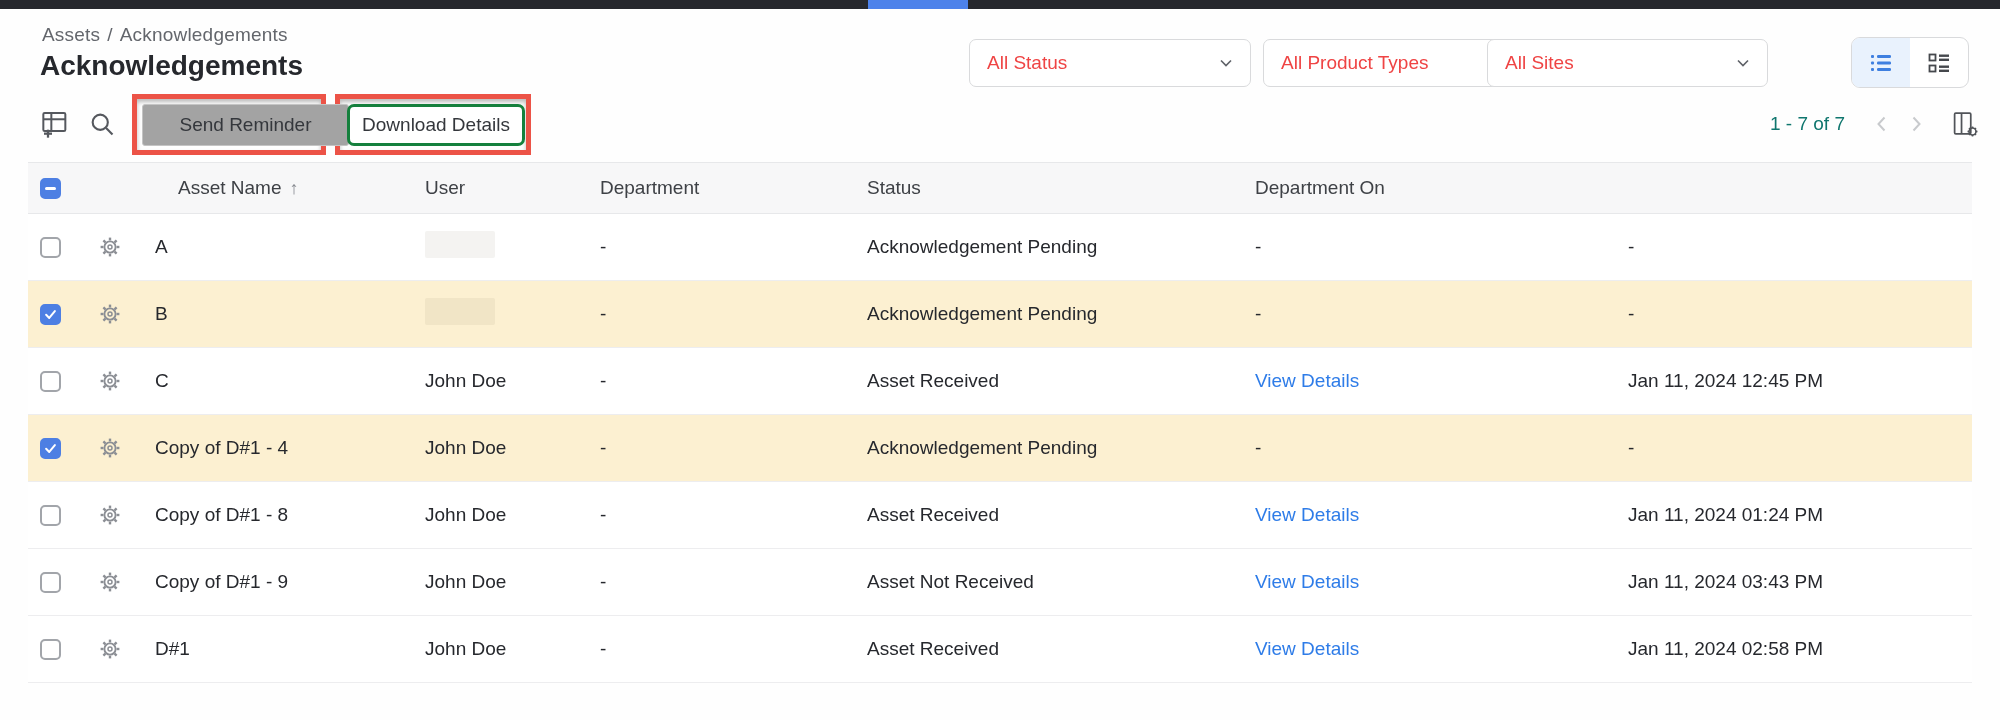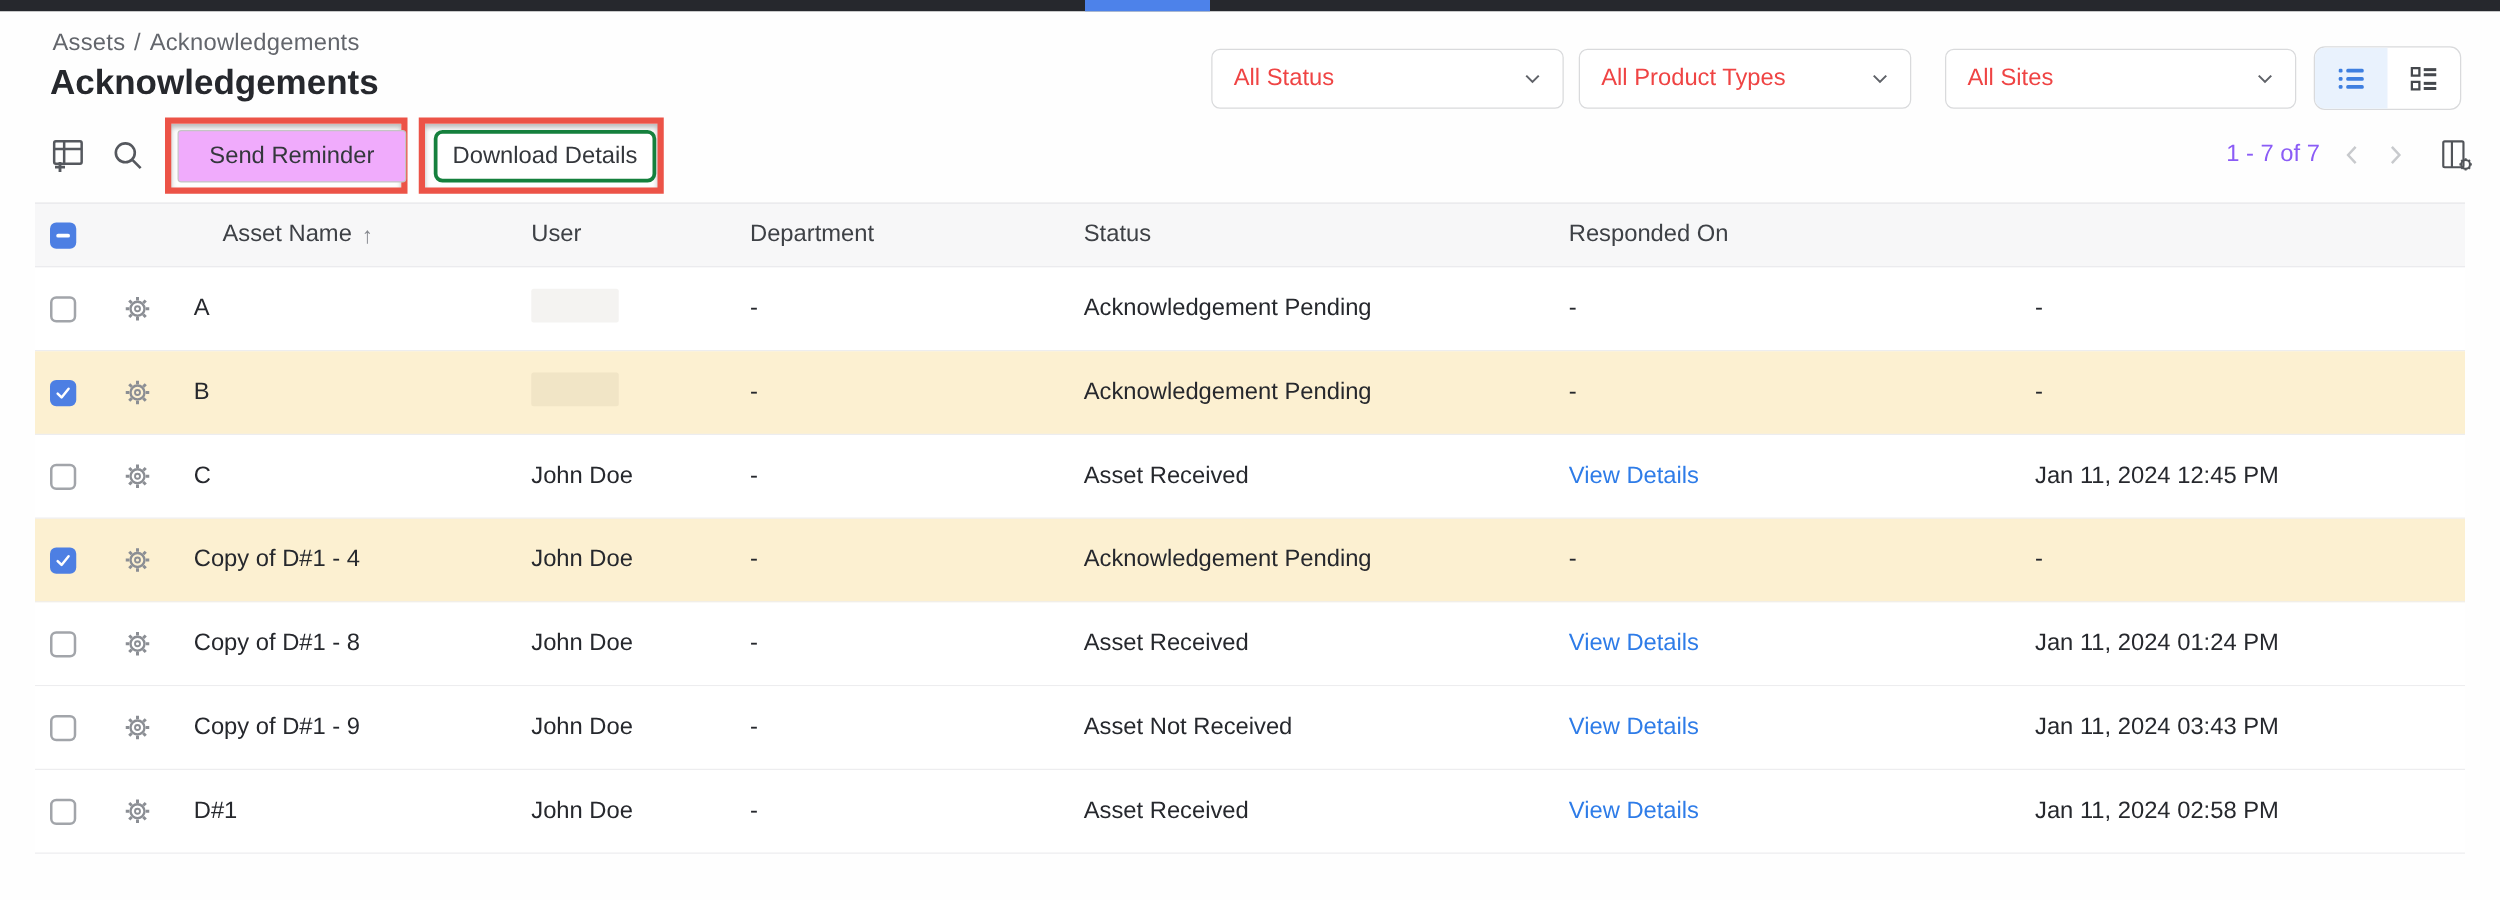--- a/index.html
+++ b/index.html
@@ -17,47 +17,47 @@
   .crumb-sep { margin:0 7px; }
   .page-title { position:absolute; left:40px; top:50px; font-size:28px; font-weight:700; color:#26282d; }
 
   
   .select { position:absolute; top:39px; height:48px; background:#fff; border:1px solid #d9dadc;
     border-radius:7px; display:flex; align-items:center; justify-content:space-between;
     padding:0 14px 0 17px; font-size:19px; color:#ef4444; cursor:pointer; }
   .select svg { flex:0 0 auto; }
   .sel-status { left:969px; width:282px; }
   .sel-ptype  { left:1263px; width:266px;gap:28px; }
-  .sel-sites  { left:1556px; width:281px; }
+  .sel-sites  { left:1487px; width:281px; }
 
   
   .view-toggle { position:absolute; left:1851px; top:37px; width:118px; height:51px;
     border:1px solid #d9dadc; border-radius:9px; display:flex; overflow:hidden; background:#fff; }
   .vt-btn { flex:1; display:flex; align-items:center; justify-content:center; cursor:pointer; }
   .vt-btn.active { background:#e9f2fd; }
 
   
   .tool-icon { position:absolute; cursor:pointer; }
   .icon-add-view { left:38px; top:107px; }
   .icon-search  { left:88px; top:110px; }
 
   .anno-box { position:absolute; border:5px solid #ec5347; background:transparent;
     box-shadow:inset 0 3px 4px rgba(60,60,60,.35); }
   .anno-1 { left:132px; top:94px; width:194px; height:61px; }
   .anno-2 { left:335px; top:94px; width:196px; height:61px; }
 
   .btn { position:absolute; top:104px; height:42px; display:flex; align-items:center; justify-content:center;
     font-size:19px; color:#34373c; cursor:pointer; }
-  .btn-send { left:142px; width:183px; background:#f0abfc; border:1px solid #c4c4c4; border-radius:3px; }
+  .btn-send { left:142px; width:207px; background:#a3a3a3; border:1px solid #c4c4c4; border-radius:3px; }
   .btn-download { left:347px; width:178px; background:#fff; border:3px solid #15803d; border-radius:7px; }
 
   
   .pagination { position:absolute; top:108px; left:1700px; width:280px; height:32px;
     display:flex; align-items:center; justify-content:flex-end; gap:10px; }
-  .page-range { font-size:19px; color:#8b5cf6; margin-right:4px; }
+  .page-range { font-size:19px; color:#0f766e; margin-right:15px; }
   .pg-chev { cursor:pointer; }
   .icon-col-settings { margin-left:12px; cursor:pointer; }
 
   
   .table { position:absolute; left:28px; top:162px; width:1944px; }
   .grid-row { display:grid; grid-template-columns:70px 57px 270px 175px 267px 388px 373px 1fr;
     align-items:center; }
   .thead { height:52px; background:#f7f7f8; border-top:1px solid #e7e8ea; border-bottom:1px solid #e7e8ea;
     font-size:19px; color:#3e4146; }
   .trow { height:67px; background:#fff; border-bottom:1px solid #ededef; font-size:19px; color:#26282d; }
@@ -200,21 +200,21 @@
         </div>
       </div>
       <div></div>
       <div class="hdr-asset">
         <span>Asset Name</span>
         <span class="sort-arrow">↑</span>
       </div>
       <div>User</div>
       <div>Department</div>
       <div>Status</div>
-      <div>Responded On</div>
+      <div>Department On</div>
     </div>
     <div id="table-body">
   <div class="grid-row trow">
     <div class="cell-check">
       <div class="checkbox">
         
         
       </div>
     </div>
     <div class="gear-btn">

